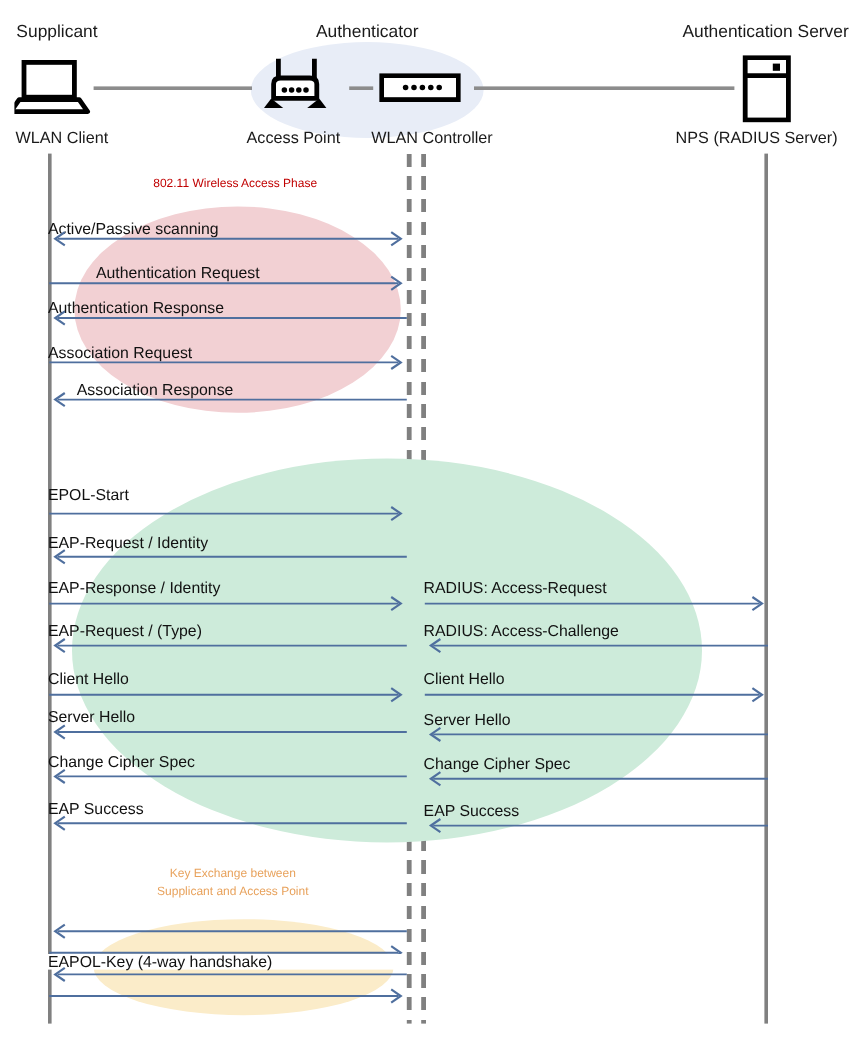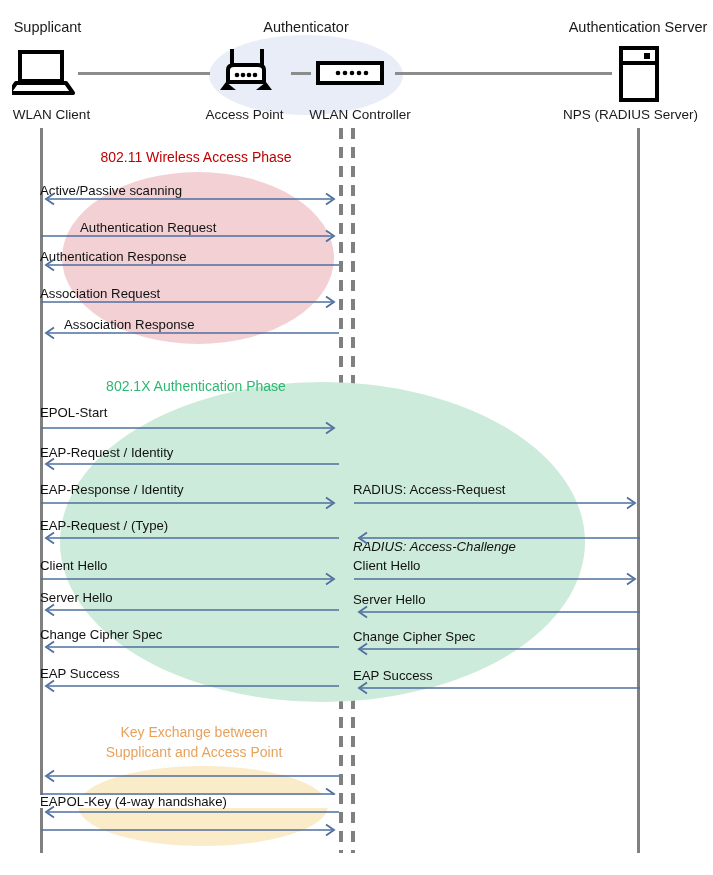--- a/index.html
+++ b/index.html
@@ -58,21 +58,21 @@
       rgba(0,0,0,0) 11px, rgba(0,0,0,0) 19px
     );
   }
 
   
   .ellipse { position: absolute; border-radius: 50%; }
 
   
   .phase-caption {
     position: absolute;
-    font-size: 14px;
+    font-size: 10px;
     white-space: nowrap;
     text-align: center;
     line-height: 1.45;
   }
 
   
   .msg-label {
     position: absolute;
     font-size: 13.2px;
     color: #111111;
@@ -152,23 +152,20 @@
   <div class="lifeline" style="left:637px; top:128px; height:725px;"></div>
 
   <div class="ellipse" style="left:62px; top:172px; width:272px; height:172px; background:#f2d0d3;"></div>
   <div class="ellipse" style="left:60px; top:382px; width:525px; height:320px; background:#cdebda;"></div>
   <div class="ellipse" style="left:78px; top:766px; width:250px; height:80px; background:#fbecc9;"></div>
 
   <div class="phase-caption" style="left:60px; top:147px; width:272px; color:#c00000;">
     <span>802.11 Wireless Access Phase</span>
   </div>
 
-  <div class="phase-caption" style="left:60px; top:376px; width:272px; color:#2eb872;">
-    <span>802.1X Authentication Phase</span>
-  </div>
 
   <div class="phase-caption" style="left:58px; top:722px; width:272px; color:#e8a25c;">
     <div>Key Exchange between</div>
     <div>Supplicant and Access Point</div>
   </div>
 
   <div class="msg-label" style="left:40px; top:184px; width:298px;">Active/Passive scanning</div>
   <div class="msg-arrow" style="left:40px; top:192px;">
     <svg width="300" height="14" viewBox="0 0 300 14">
       <line x1="8" y1="7" x2="292" y2="7" stroke="#4f6f9e" stroke-width="1.6"></line>
@@ -303,21 +300,21 @@
   </div>
 
   <div class="msg-label" style="left:353px; top:483px; width:286px;">RADIUS: Access-Request</div>
   <div class="msg-arrow" style="left:353px; top:496px;">
     <svg width="288" height="14" viewBox="0 0 288 14">
       <line x1="1" y1="7" x2="280" y2="7" stroke="#4f6f9e" stroke-width="1.6"></line>
       <polyline points="274,1.5 282,7 274,12.5" fill="none" stroke="#4f6f9e" stroke-width="1.8"></polyline>
     </svg>
   </div>
 
-  <div class="msg-label" style="left:353px; top:540px; width:286px;font-style:italic;">RADIUS: Access-Challenge</div>
+  <div class="msg-label" style="left:353px; top:519px; width:286px;">RADIUS: Access-Challenge</div>
   <div class="msg-arrow" style="left:353px; top:531px;">
     <svg width="288" height="14" viewBox="0 0 288 14">
       <line x1="8" y1="7" x2="287" y2="7" stroke="#4f6f9e" stroke-width="1.6"></line>
       <polyline points="14,1.5 6,7 14,12.5" fill="none" stroke="#4f6f9e" stroke-width="1.8"></polyline>
     </svg>
   </div>
 
   <div class="msg-label" style="left:353px; top:559px; width:286px;">Client Hello</div>
   <div class="msg-arrow" style="left:353px; top:572px;">
     <svg width="288" height="14" viewBox="0 0 288 14">

